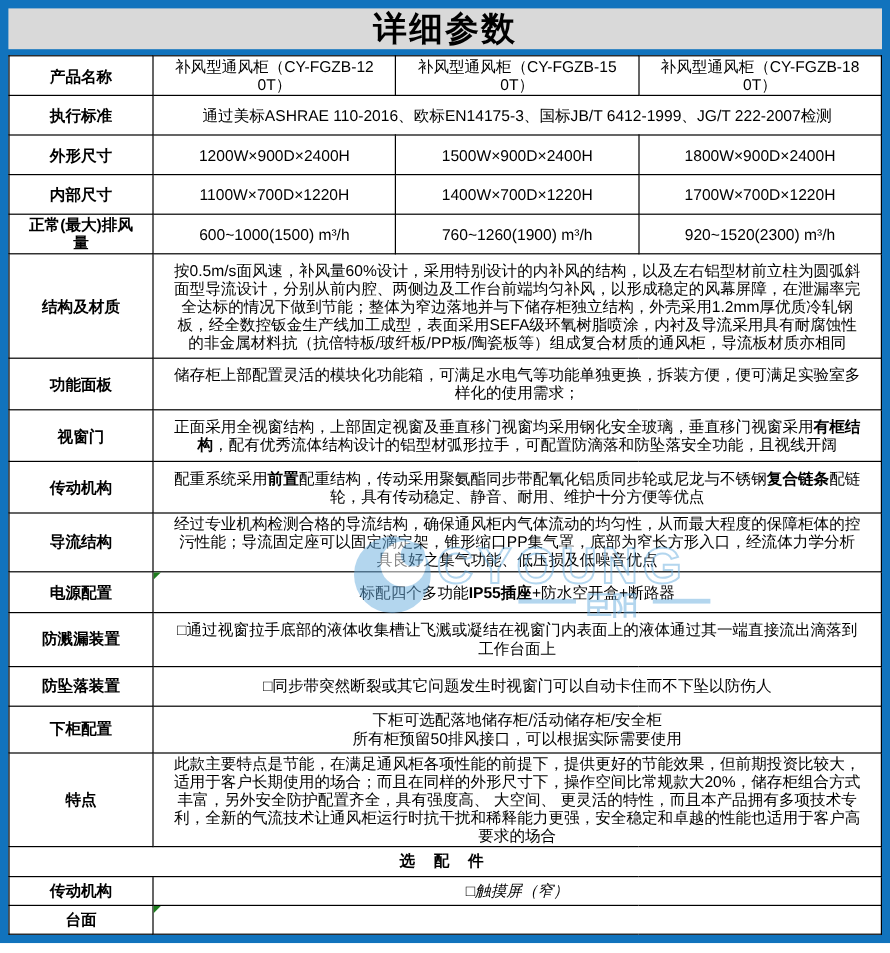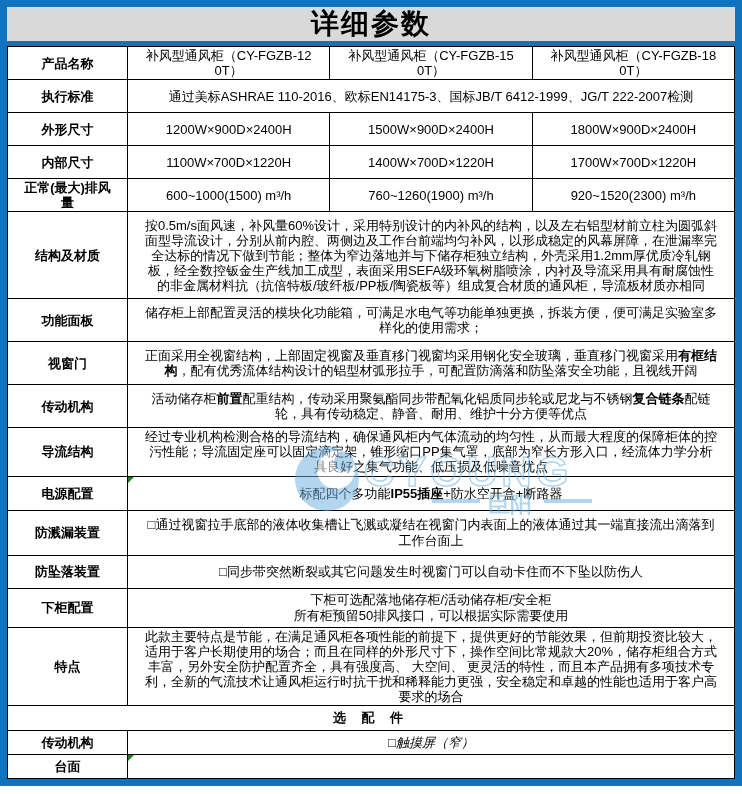--- a/index.html
+++ b/index.html
@@ -129,21 +129,21 @@
         <td colspan="3">储存柜上部配置灵活的模块化功能箱，可满足水电气等功能单独更换，拆装方便，便可满足实验室多样化的使用需求；</td>
       </tr>
 
       <tr class="r-window">
         <td class="label">视窗门</td>
         <td colspan="3"><span>正面采用全视窗结构，上部固定视窗及垂直移门视窗均采用钢化安全玻璃，垂直移门视窗采用</span><b>有框结构</b><span>，配有优秀流体结构设计的铝型材弧形拉手，可配置防滴落和防坠落安全功能，且视线开阔</span></td>
       </tr>
 
       <tr class="r-trans">
         <td class="label">传动机构</td>
-        <td colspan="3"><span>活动储存柜</span><b>前置</b><span>配重结构，传动采用聚氨酯同步带配氧化铝质同步轮或尼龙与不锈钢</span><b>复合链条</b><span>配链轮，具有传动稳定、静音、耐用、维护十分方便等优点</span></td>
+        <td colspan="3"><span>配重系统采用</span><b>前置</b><span>配重结构，传动采用聚氨酯同步带配氧化铝质同步轮或尼龙与不锈钢</span><b>复合链条</b><span>配链轮，具有传动稳定、静音、耐用、维护十分方便等优点</span></td>
       </tr>
 
       <tr class="r-flow">
         <td class="label">导流结构</td>
         <td colspan="3">经过专业机构检测合格的导流结构，确保通风柜内气体流动的均匀性，从而最大程度的保障柜体的控污性能；导流固定座可以固定滴定架，锥形缩口PP集气罩，底部为窄长方形入口，经流体力学分析具良好之集气功能、低压损及低噪音优点</td>
       </tr>
 
       <tr class="r-power">
         <td class="label">电源配置</td>
         <td colspan="3" class="flag"><span>标配四个多功能</span><b>IP55插座</b><span>+防水空开盒+断路器</span></td>

